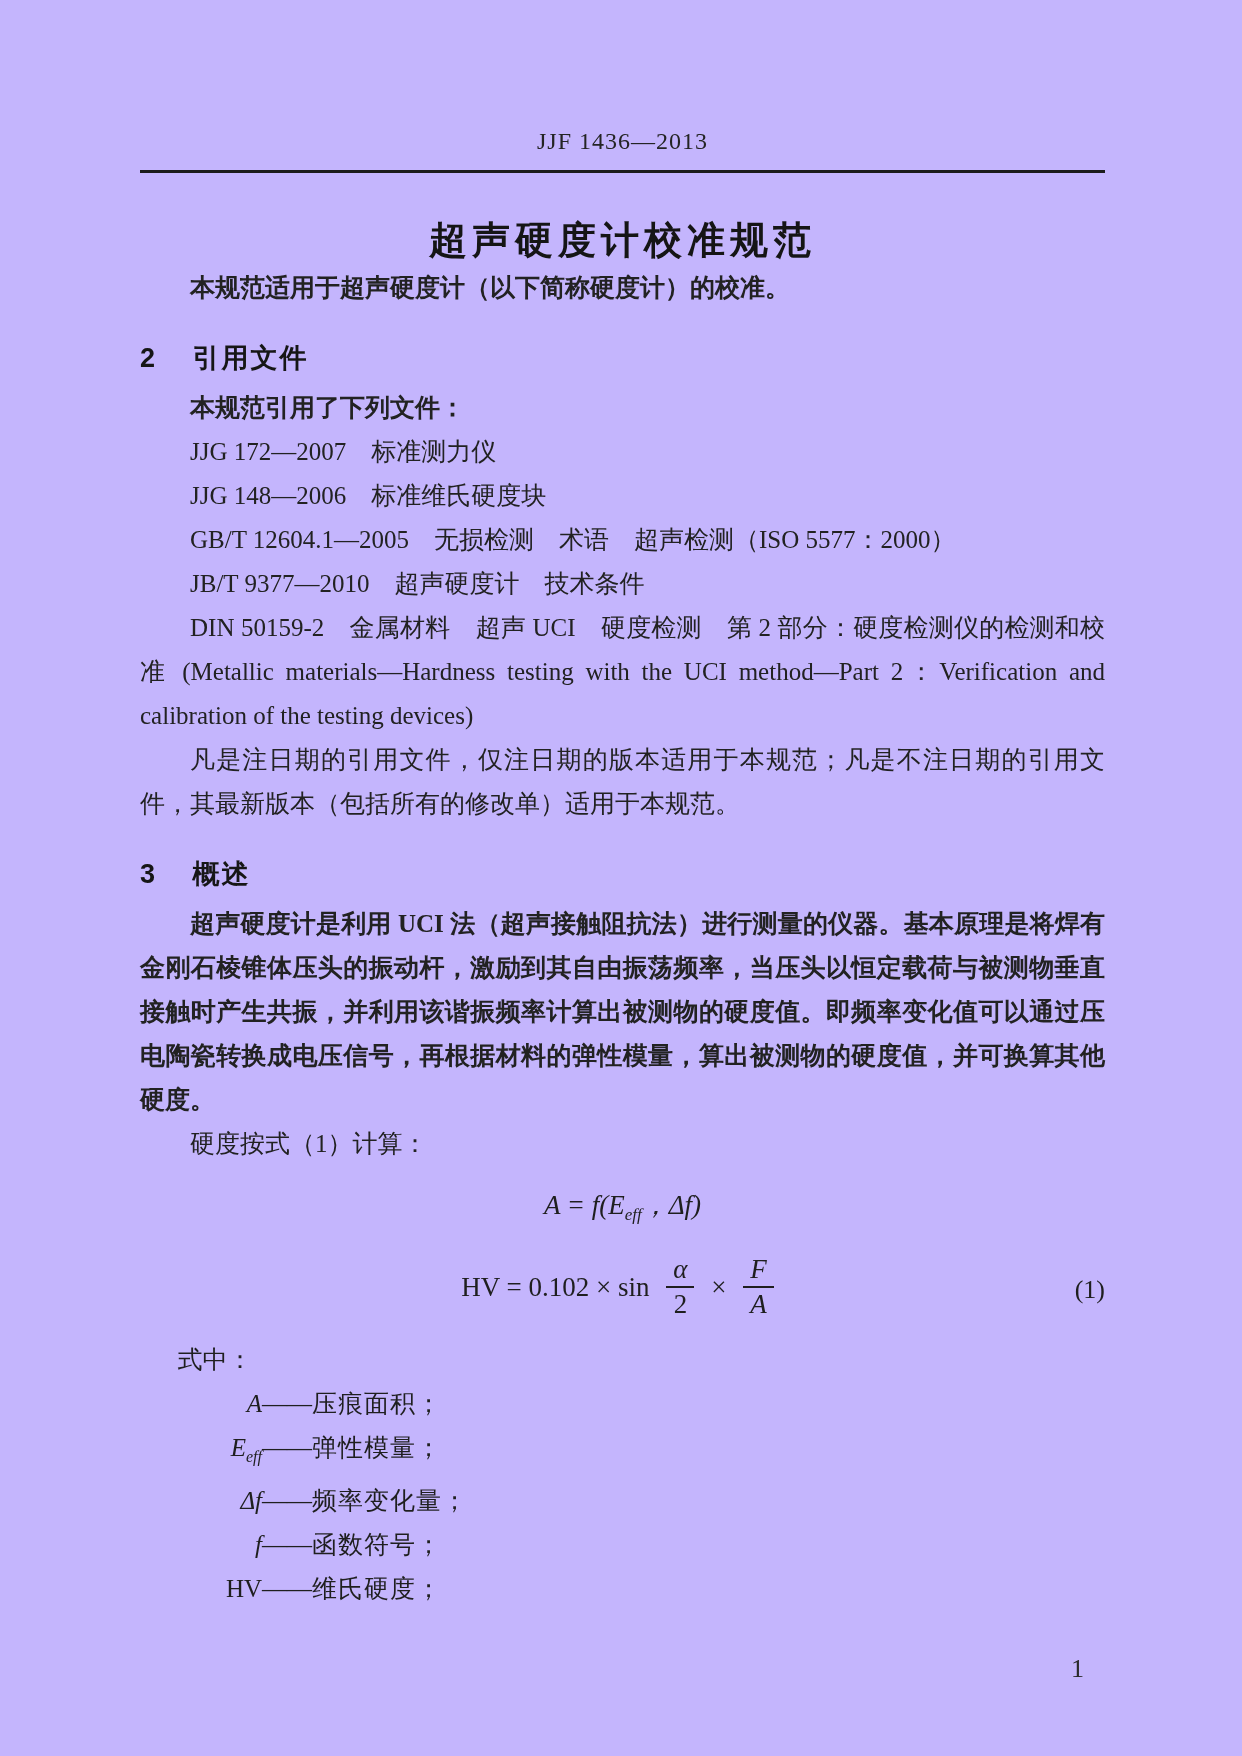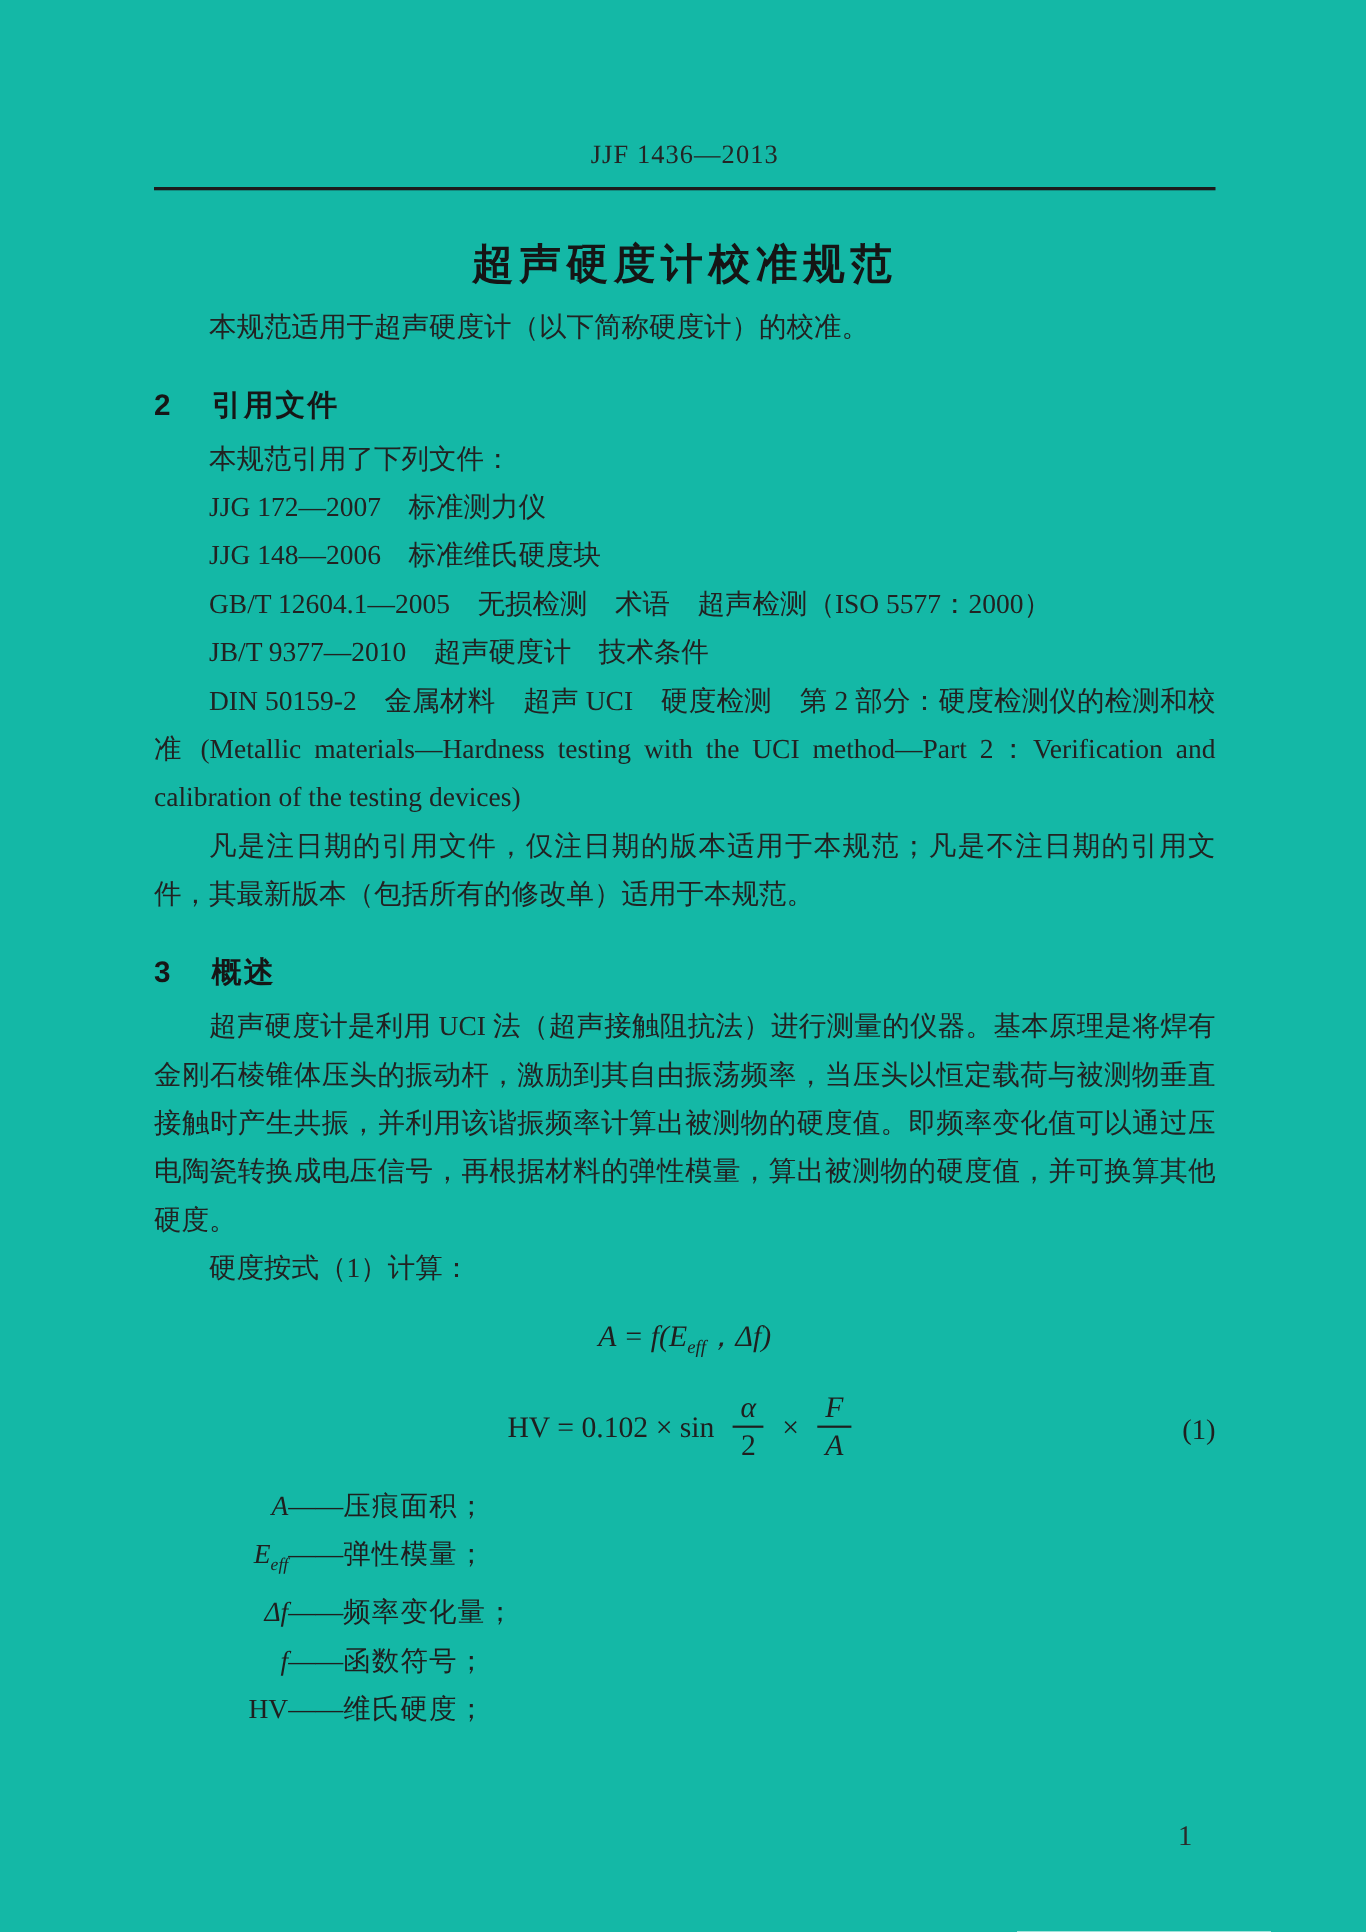--- a/index.html
+++ b/index.html
@@ -2,21 +2,21 @@
 <html><head>
 <meta charset="utf-8">
 <style>
   * { margin: 0; padding: 0; box-sizing: border-box; }
   html, body { background: #ffffff; }
   .page {
     position: relative;
     width: 1242px;
     height: 1756px;
     margin: 0 auto;
-    background: #14b8a6;
+    background: #c4b5fd;
     color: #1f1f1f;
     font-family: "Liberation Serif", "DejaVu Serif", serif;
     font-size: 25px;
     overflow: hidden;
   }
   .content { padding: 128px 137px 0 140px; } 
 
   .doc-code {
     text-align: center;
     font-size: 24px;
@@ -50,21 +50,21 @@
   .sec-heading .sec-label { display: inline-block; margin-left: 30px; letter-spacing: 2px; }
   .sec-heading.first { margin-top: 46px; }
 
   p.body-text {
     text-indent: 2em;
     text-align: justify;
     line-height: 44px;
     color: #222222;
   }
   p.ref-line { margin: 0; }
-  .p-gap { margin-top: 10px; }
+  .p-gap { margin-top: 0; font-weight: bold; }
 
   .formula-block { margin-top: 14px; }
   .formula-line1 {
     text-align: center;
     font-size: 27px;
     line-height: 50px;
     font-style: italic;
   }
   .formula-line1 sub { font-size: 17px; font-style: italic; }
   .formula-line2 {
@@ -160,20 +160,21 @@
         <span>×</span>
         <span class="frac it">
           <span class="num">F</span>
           <span class="den">A</span>
         </span>
         <span class="eqno">(1)</span>
       </div>
     </div>
 
     <div class="defs">
+      <div class="def-intro">式中：</div>
 
       <div class="def-row">
         <span class="def-sym it">A</span>
         <span class="def-dash">——</span>
         <span class="def-meaning">压痕面积；</span>
       </div>
 
       <div class="def-row">
         <span class="def-sym it"><span>E</span><sub>eff</sub></span>
         <span class="def-dash">——</span>

